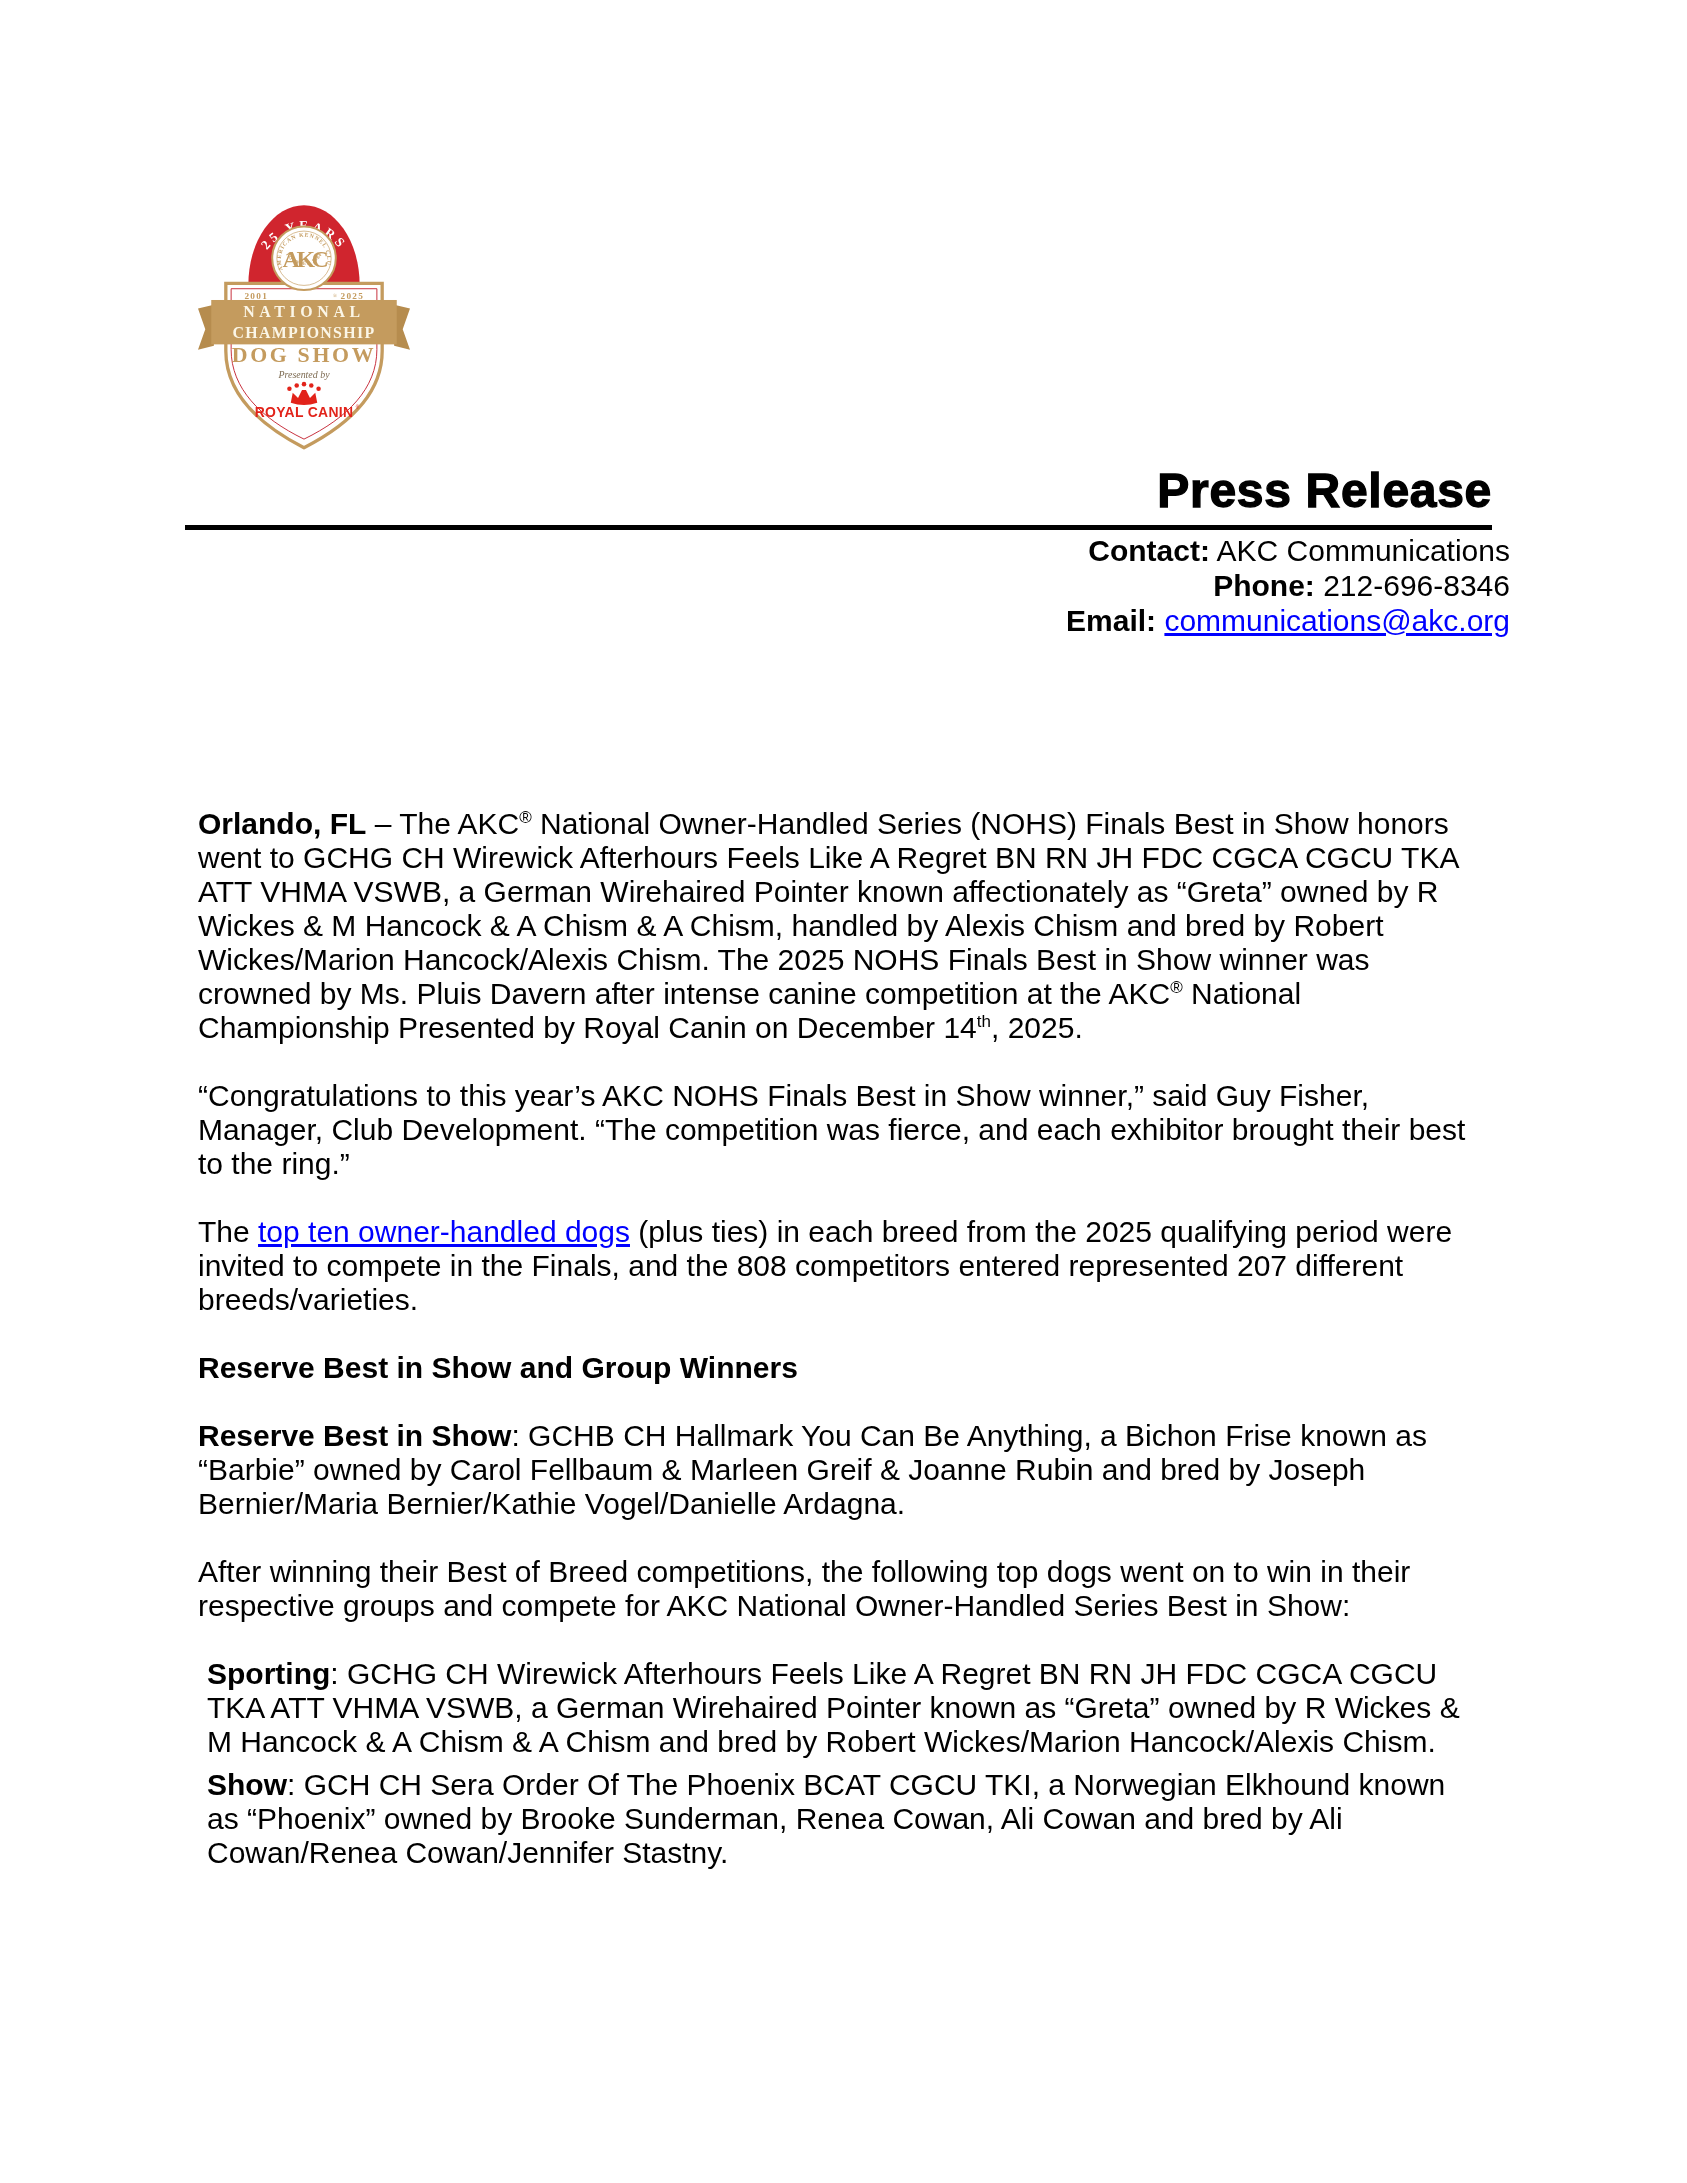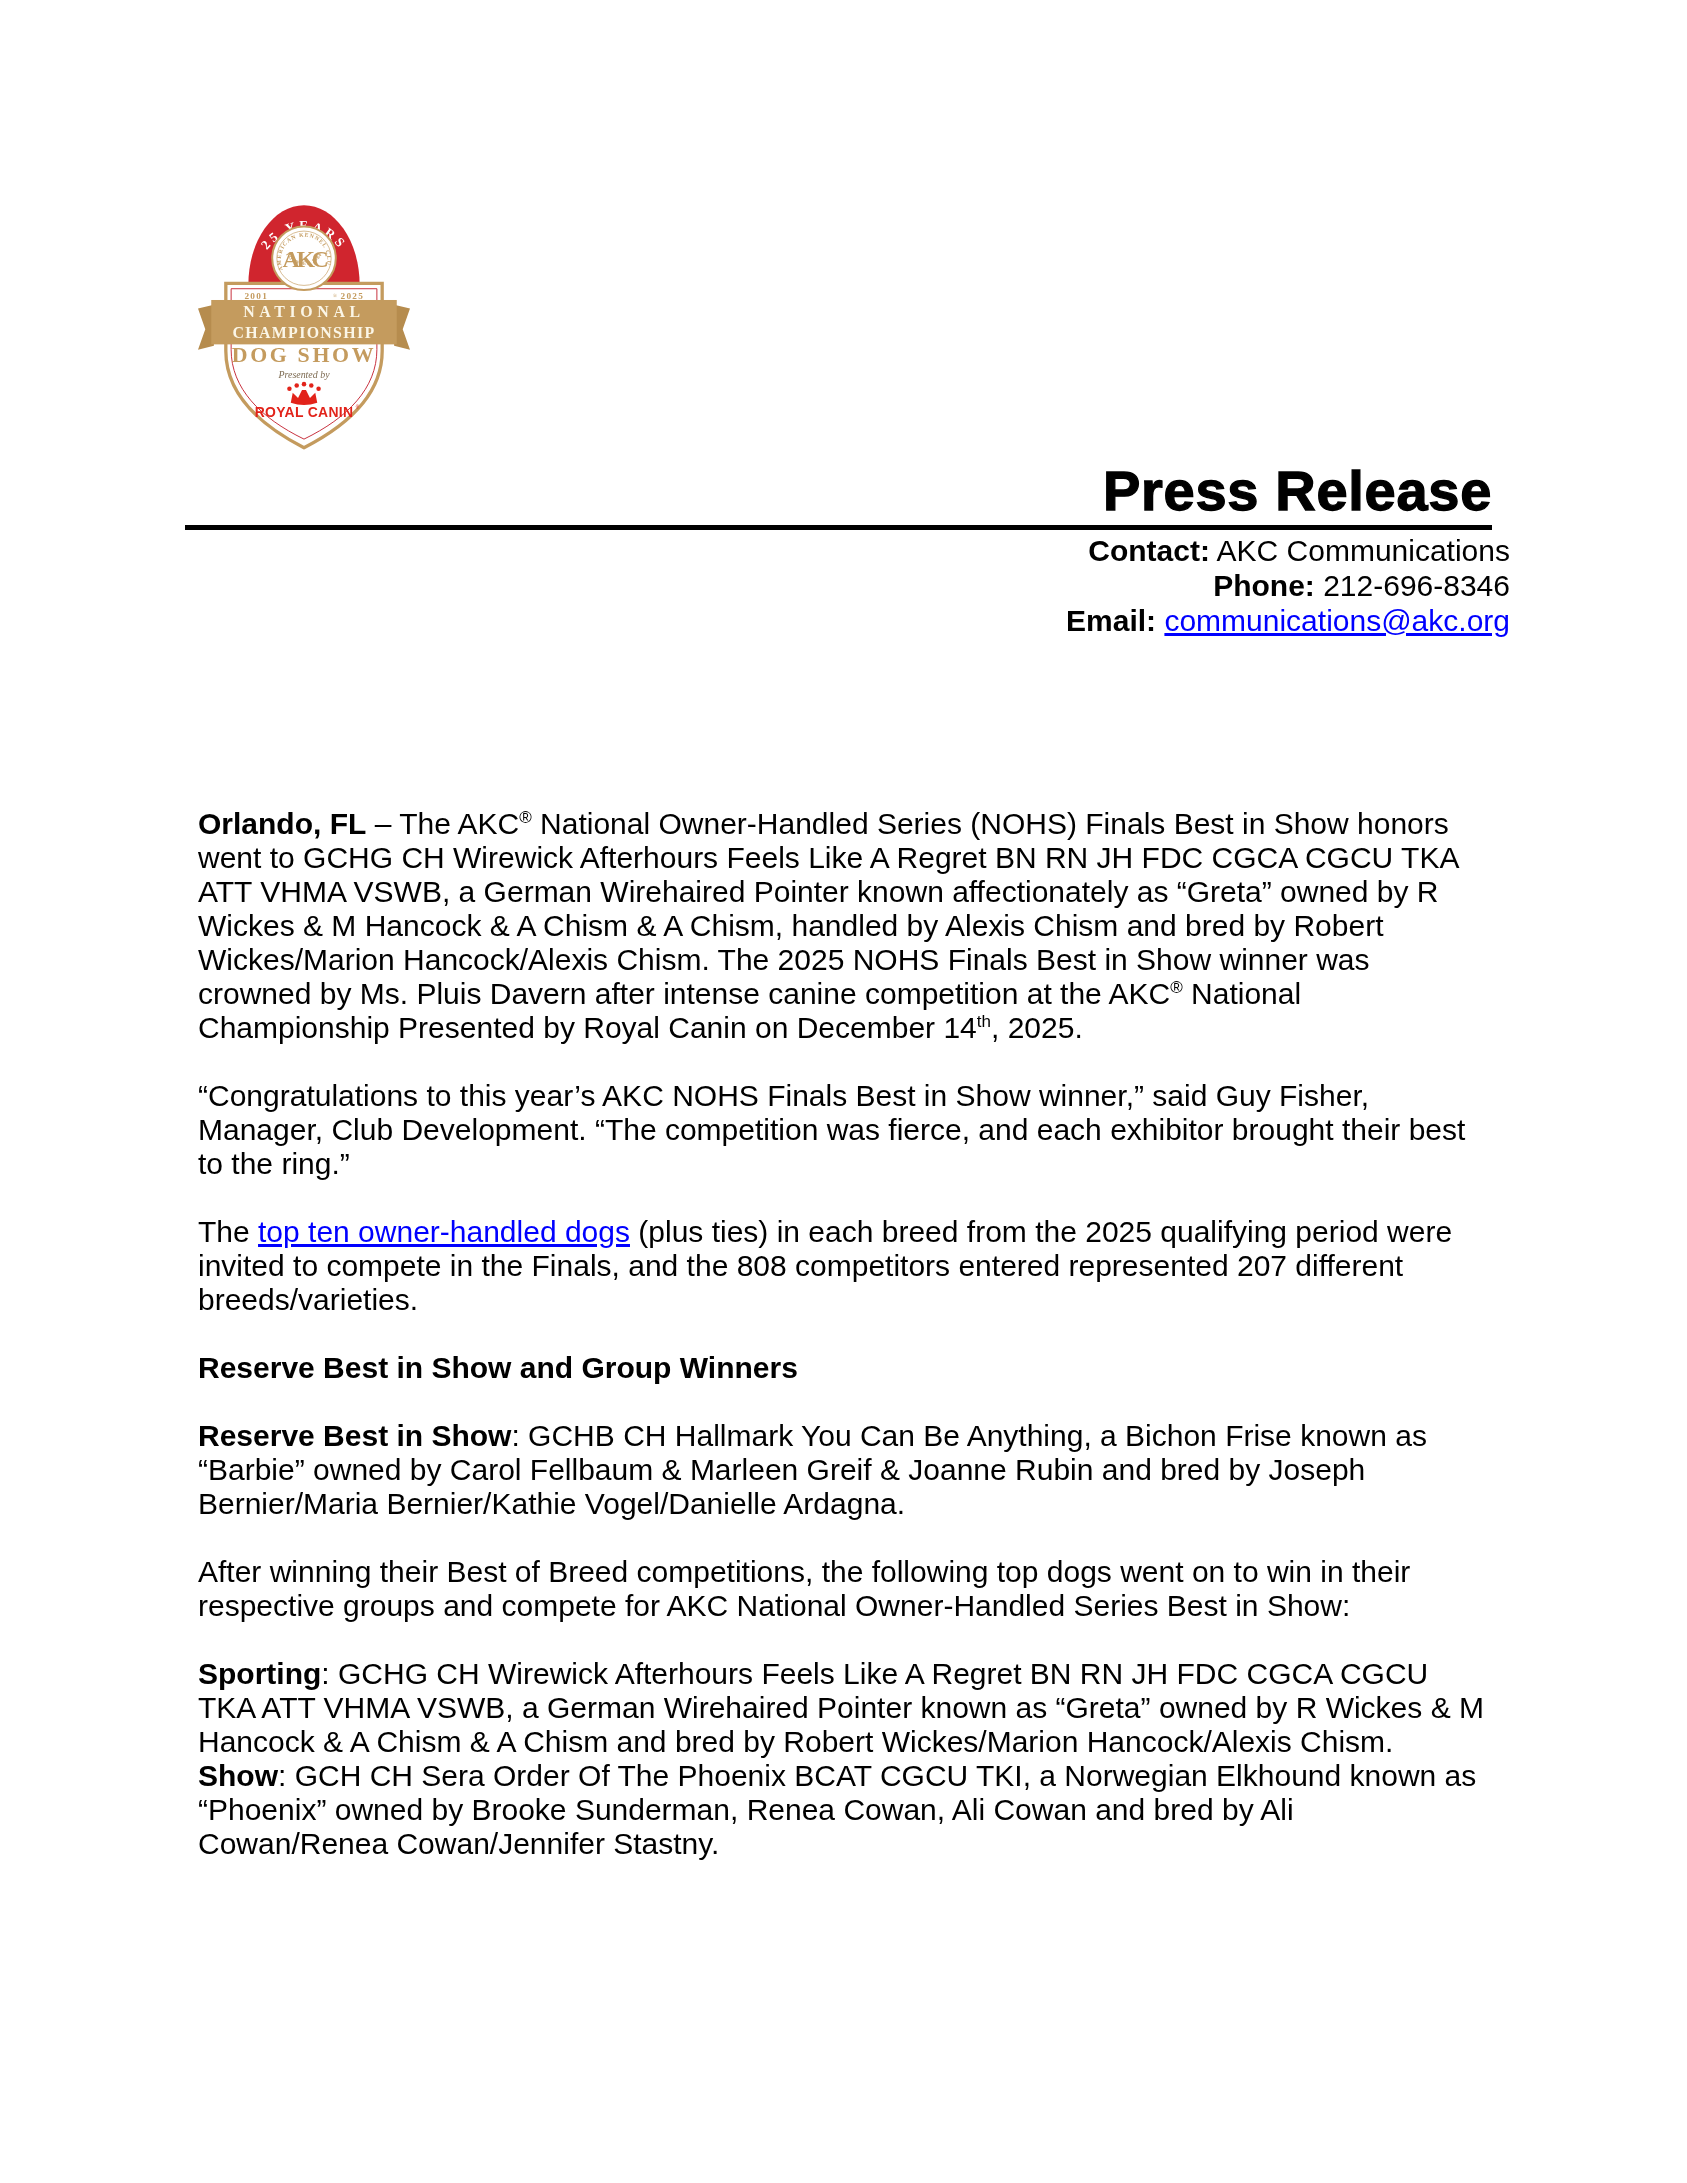--- a/index.html
+++ b/index.html
@@ -18,21 +18,21 @@
     top:192px;
     width:212px;
     height:265px;
   }
   .masthead{
     position:absolute;
     left:185px;
     top:463px;
     width:1307px;
     text-align:right;
-    font-size:56px;
+    font-size:48px;
     font-weight:700;
     letter-spacing:0.7px;
     line-height:56px;
     -webkit-text-stroke:1.3px #000000;
     white-space:nowrap;
   }
   .rule{
     position:absolute;
     left:185px;
     top:525px;
@@ -62,21 +62,21 @@
   }
   .doc-body{
     position:absolute;
     left:198px;
     top:807px;
     width:1290px;
     font-size:30px;
     line-height:34px;
   }
   .doc-body p{margin:0 0 34px 0;}
-  .doc-body p.entry{margin:0;}
+  .doc-body p.entry{margin:9px;}
   .doc-body p.heading{font-weight:700;}
   .b{font-weight:700;}
   .sup{vertical-align:super;font-size:17px;line-height:0;}
   a.lnk{color:#0000FF;cursor:pointer;}
 </style>
 </head>
 <body>
 
 <div class="page">
 

